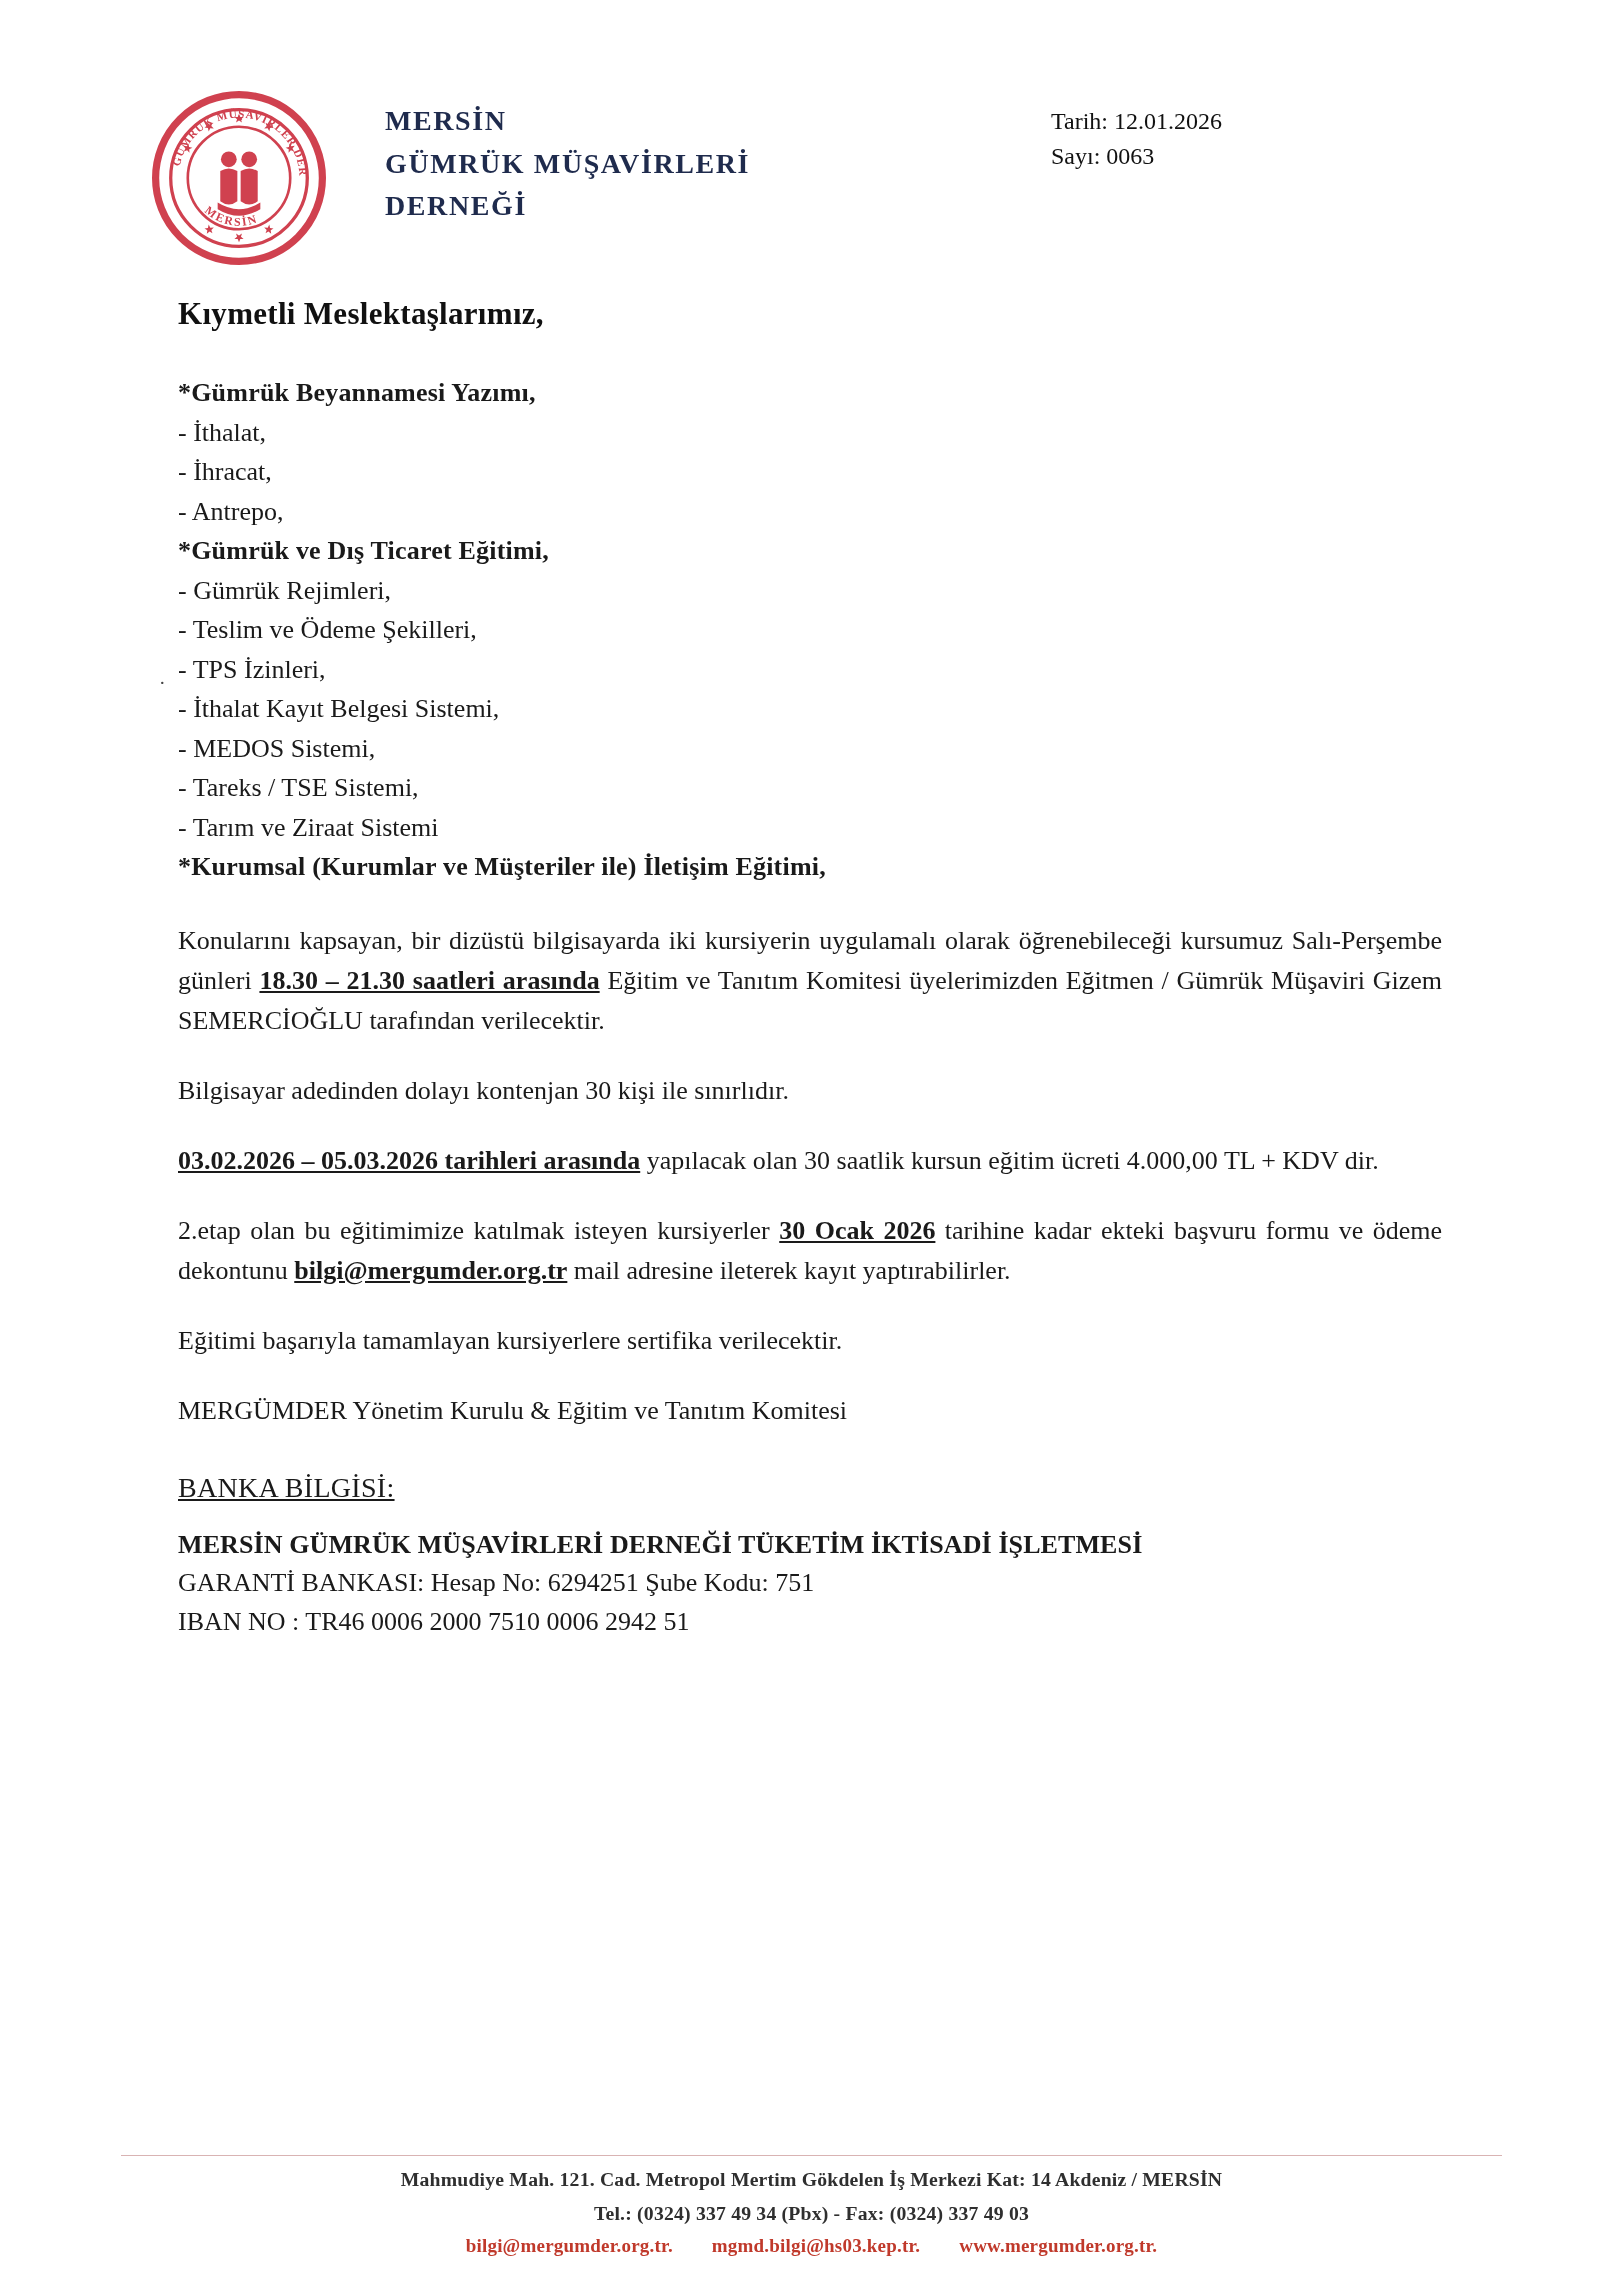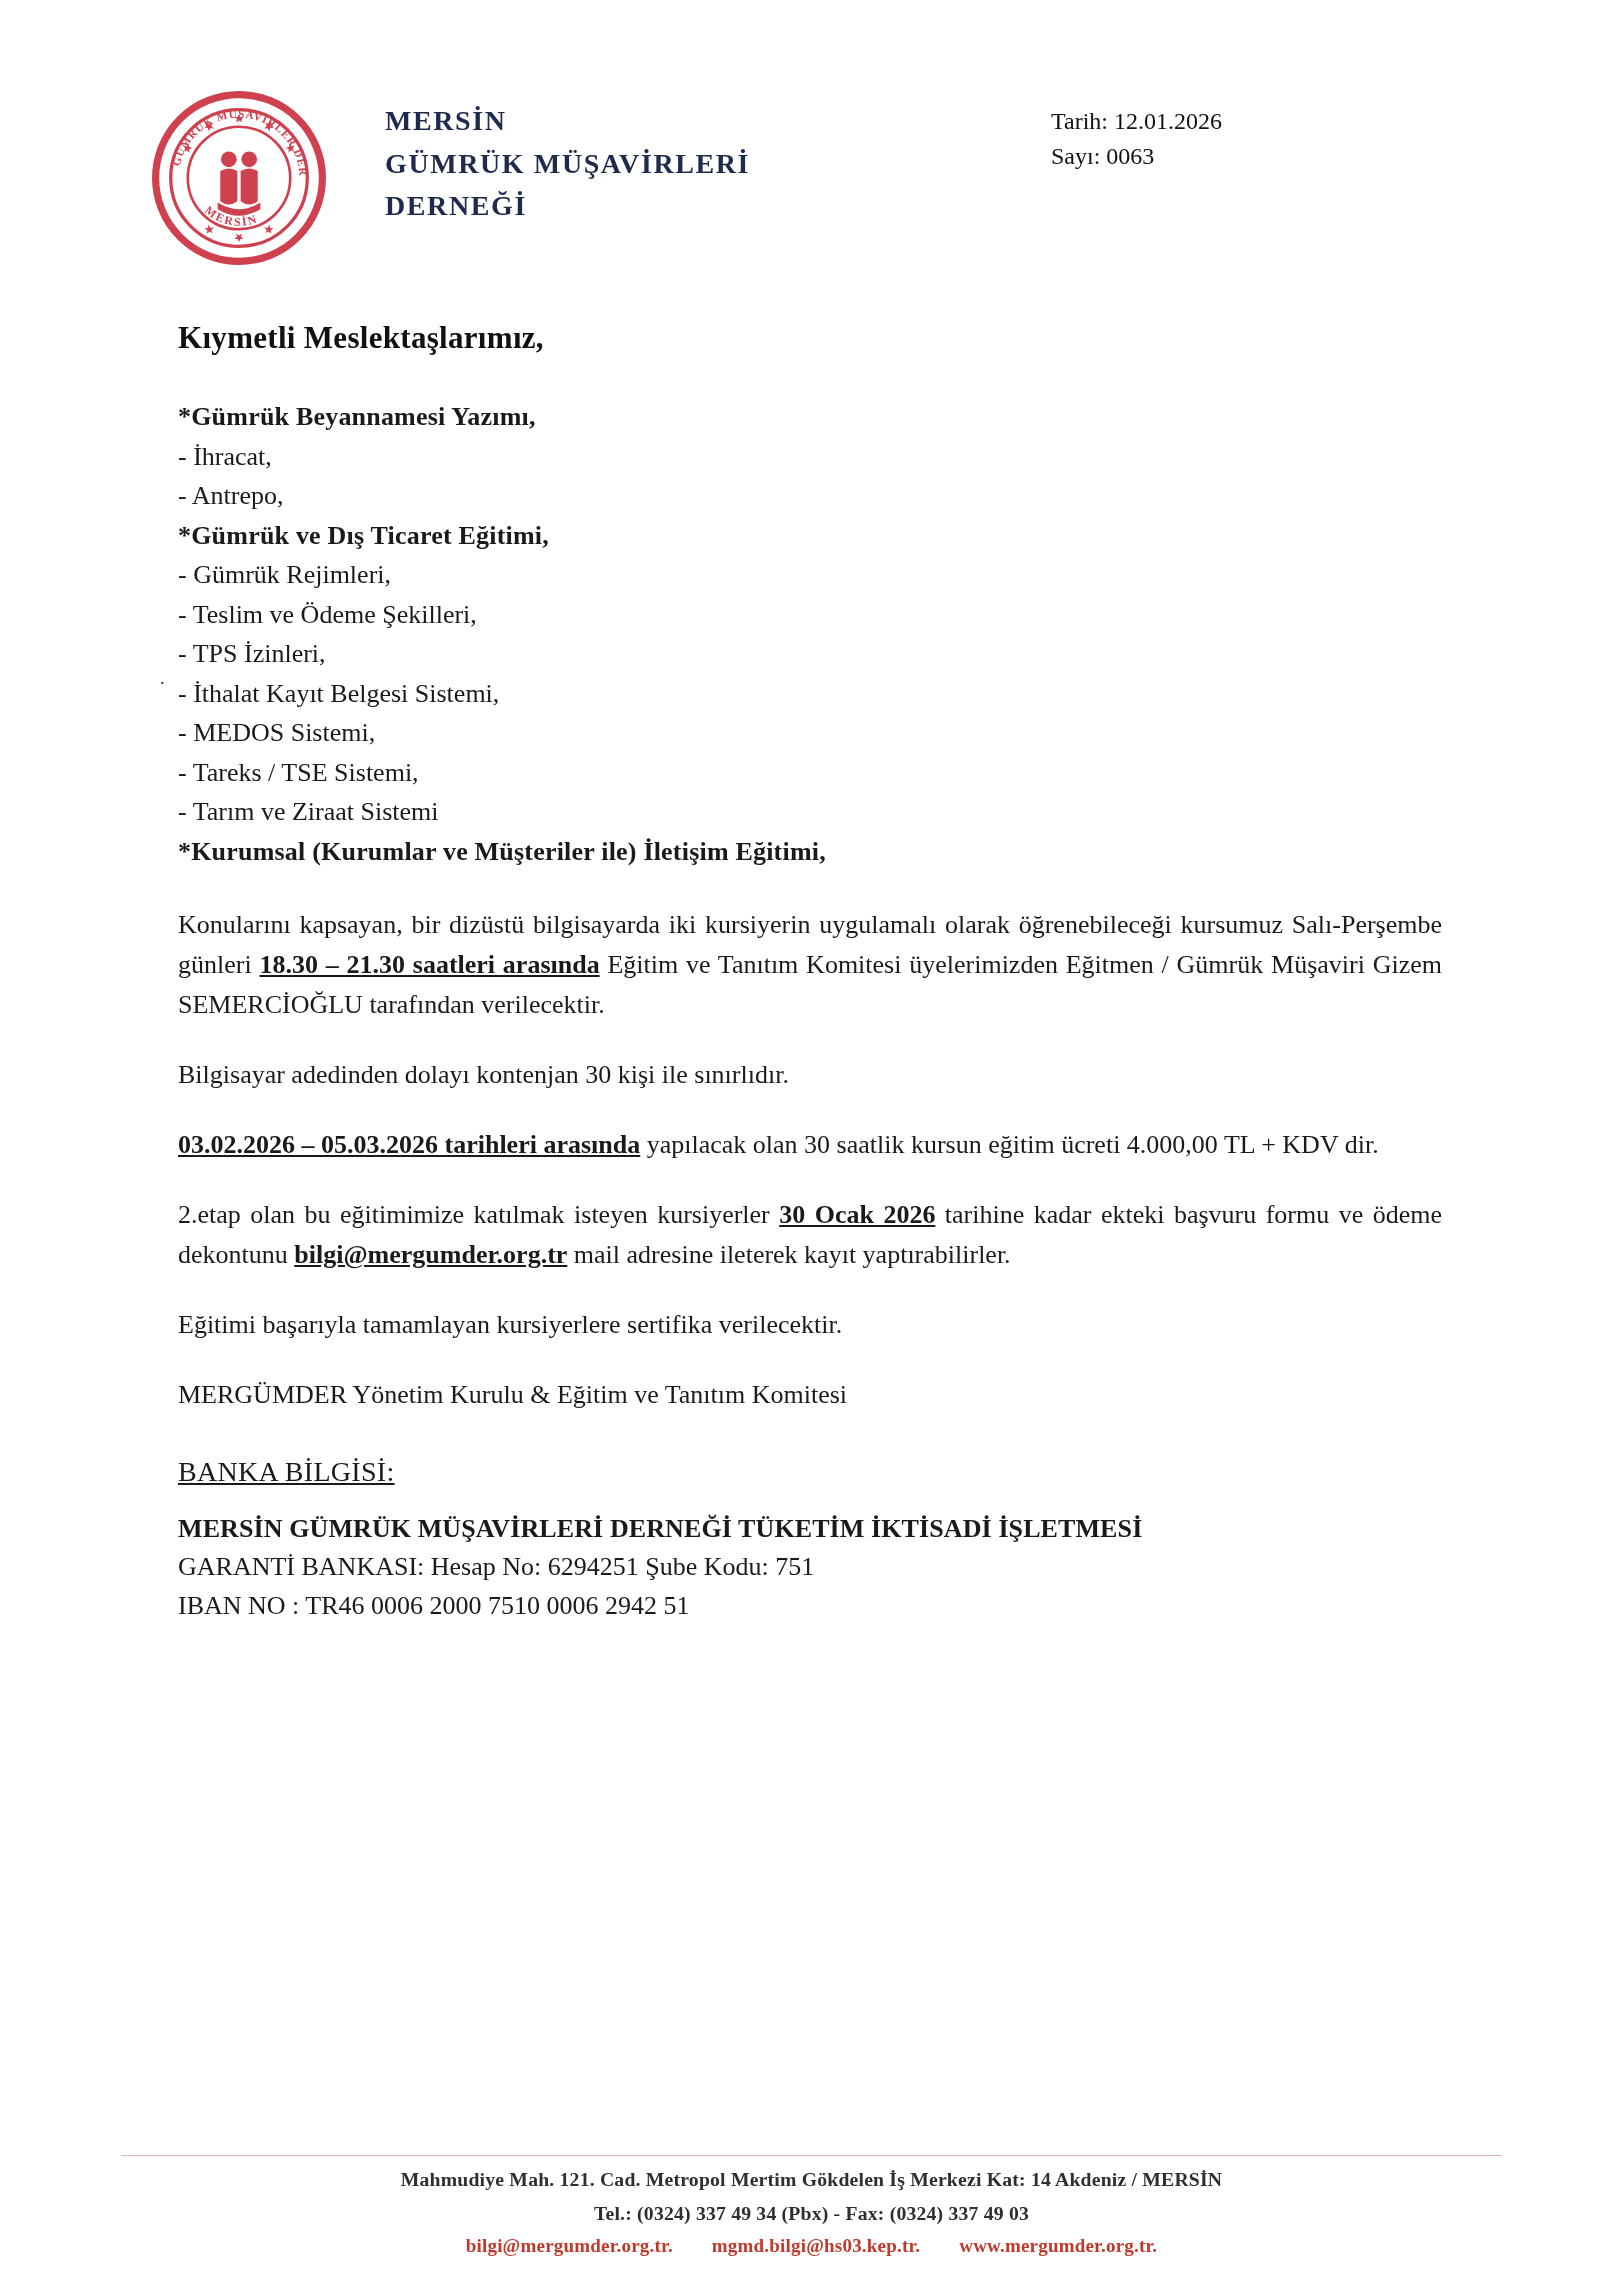--- a/index.html
+++ b/index.html
@@ -57,21 +57,21 @@
     font-family: "Liberation Serif", serif;
     font-size: 24px;
     line-height: 1.45;
     color: #111;
   }
 
   
   .content {
     position: absolute;
     left: 178px;
-    top: 320px;
+    top: 296px;
     width: 1264px;
   }
   .salutation {
     font-size: 31px;
     font-weight: 700;
     letter-spacing: 0.3px;
     margin: 0 0 41px 0;
     color: #111;
   }
   .topic-list {
@@ -233,20 +233,21 @@
   </div>
 
   <div class="stray-dot">·</div>
 
   <div class="content">
 
     <div class="salutation">Kıymetli Meslektaşlarımız,</div>
 
     <div class="topic-list">
       <div class="b">*Gümrük Beyannamesi Yazımı,</div>
+      <div class="n">- İthalat,</div>
       <div class="n">- İhracat,</div>
       <div class="n">- Antrepo,</div>
       <div class="b">*Gümrük ve Dış Ticaret Eğitimi,</div>
       <div class="n">- Gümrük Rejimleri,</div>
       <div class="n">- Teslim ve Ödeme Şekilleri,</div>
       <div class="n">- TPS İzinleri,</div>
       <div class="n">- İthalat Kayıt Belgesi Sistemi,</div>
       <div class="n">- MEDOS Sistemi,</div>
       <div class="n">- Tareks / TSE Sistemi,</div>
       <div class="n">- Tarım ve Ziraat Sistemi</div>

